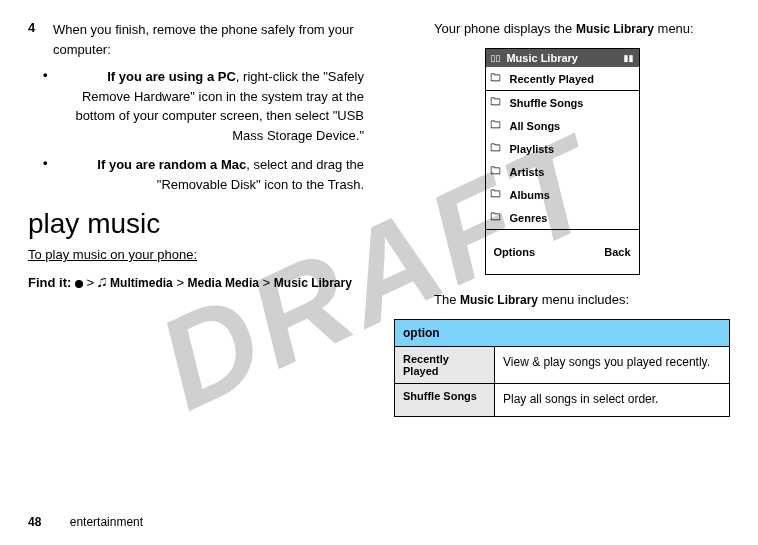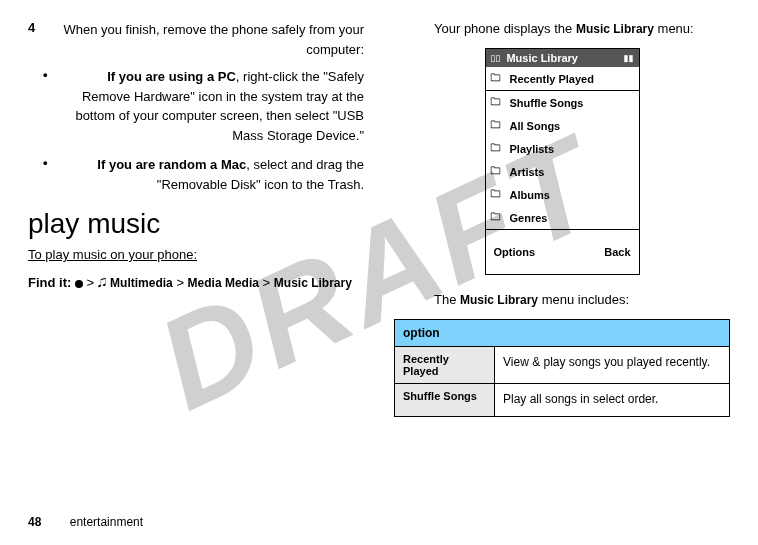--- a/index.html
+++ b/index.html
@@ -47,21 +47,20 @@
       gap: 10px;
       margin-bottom: 8px;
     }
     .step-num {
       font-weight: bold;
       width: 15px;
     }
     .step-text {
       flex: 1;
       line-height: 1.5;
-      text-align: right;
     }
     .bullet-line {
       display: flex;
       gap: 10px;
       margin-bottom: 10px;
       margin-left: 15px;
       margin-top: 8px;
     }
     .bullet {
       font-weight: bold;

